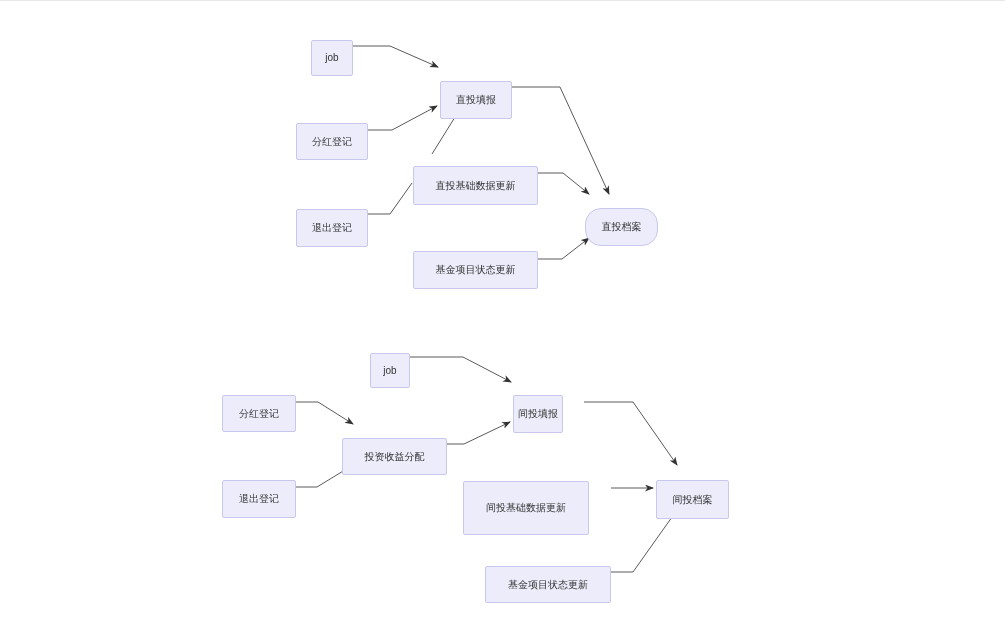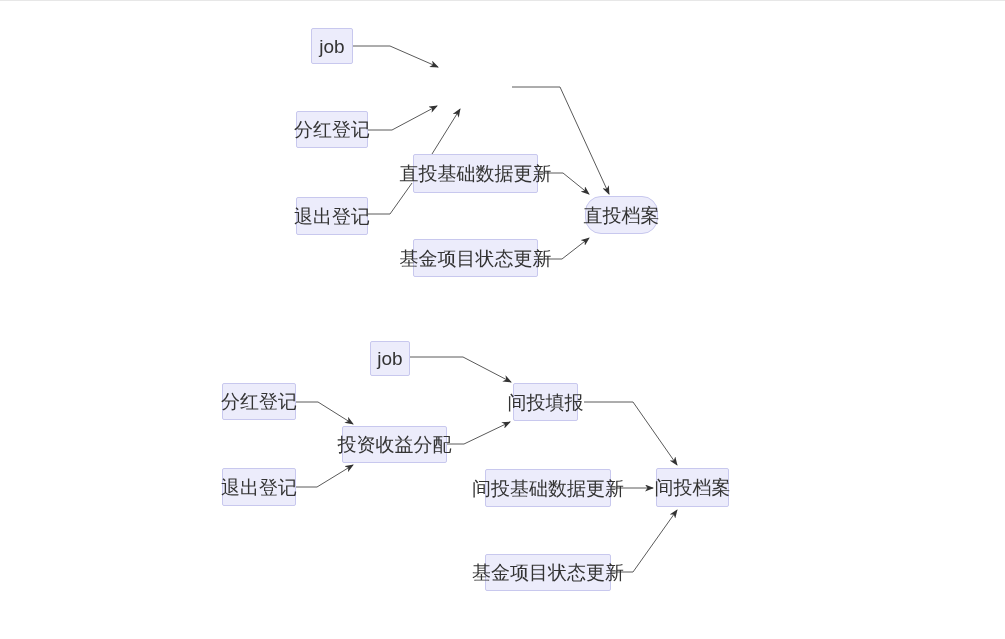--- a/index.html
+++ b/index.html
@@ -41,24 +41,25 @@
   }
   .node {
     position: absolute;
     display: flex;
     align-items: center;
     justify-content: center;
     background: var(--node-fill);
     border: 1px solid var(--node-border);
     border-radius: 2px;
     color: var(--node-text);
-    font-size: 19px;
+    font-size: 10px;
     line-height: 1;
     white-space: nowrap;
     cursor: default;
+    margin-top: 12px;
   }
 </style>
 </head>
 <body>
 
 <div class="canvas">
   <svg class="edges-layer" width="1005" height="639" viewBox="0 0 1005 639" xmlns="http://www.w3.org/2000/svg">
     <defs>
       <marker id="arrow" markerWidth="9" markerHeight="7" refX="8" refY="3.5" orient="auto" markerUnits="userSpaceOnUse">
         <path d="M0,0 L9,3.5 L0,7 L2.5,3.5 Z" fill="#333333"></path>
@@ -76,20 +77,23 @@
       <polyline points="296,486 317,486 353,464" marker-end="url(#arrow)"></polyline>
       <polyline points="438,443 464,443 510,421" marker-end="url(#arrow)"></polyline>
       <polyline points="584,401 633,401 677,464" marker-end="url(#arrow)"></polyline>
       <polyline points="611,487 653,487" marker-end="url(#arrow)"></polyline>
       <polyline points="611,571 633,571 677,509" marker-end="url(#arrow)"></polyline>
     </svg>
   <div class="nodes-layer">
       <div class="node" style="left: 311px; top: 27px; width: 42px; height: 36px;">
         <span>job</span>
       </div>
+      <div class="node" style="left: 440px; top: 68px; width: 72px; height: 38px;">
+        <span>直投填报</span>
+      </div>
       <div class="node" style="left: 296px; top: 110px; width: 72px; height: 37px;">
         <span>分红登记</span>
       </div>
       <div class="node" style="left: 413px; top: 153px; width: 125px; height: 39px;">
         <span>直投基础数据更新</span>
       </div>
       <div class="node" style="left: 296px; top: 196px; width: 72px; height: 38px;">
         <span>退出登记</span>
       </div>
       <div class="node" style="left: 413px; top: 238px; width: 125px; height: 38px;">
@@ -103,24 +107,24 @@
       </div>
       <div class="node" style="left: 222px; top: 382px; width: 74px; height: 37px;">
         <span>分红登记</span>
       </div>
       <div class="node" style="left: 342px; top: 425px; width: 105px; height: 37px;">
         <span>投资收益分配</span>
       </div>
       <div class="node" style="left: 222px; top: 467px; width: 74px; height: 38px;">
         <span>退出登记</span>
       </div>
-      <div class="node" style="left: 513px; top: 382px; width: 65px; height: 38px; font-family: Liberation Serif, serif;">
+      <div class="node" style="left: 513px; top: 382px; width: 50px; height: 38px; font-family: Liberation Serif, serif;">
         <span>间投填报</span>
       </div>
-      <div class="node" style="left: 485px; top: 468px; width: 126px; height: 38px;">
+      <div class="node" style="left: 463px; top: 468px; width: 126px; height: 54px;">
         <span>间投基础数据更新</span>
       </div>
       <div class="node" style="left: 656px; top: 467px; width: 73px; height: 39px; justify-content: center;">
         <span>间投档案</span>
       </div>
       <div class="node" style="left: 485px; top: 553px; width: 126px; height: 37px;">
         <span>基金项目状态更新</span>
       </div>
     </div>
 </div>

